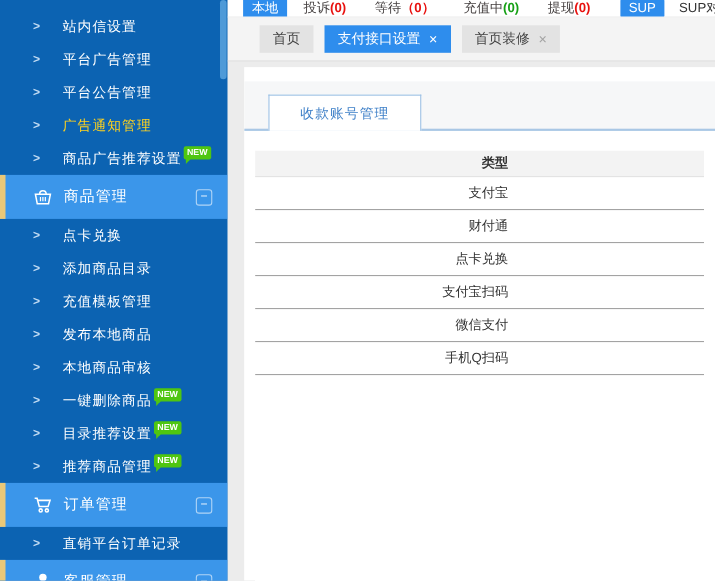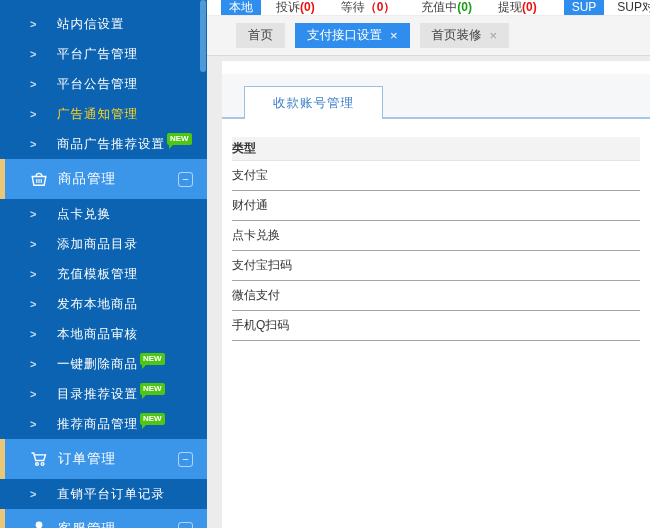--- a/index.html
+++ b/index.html
@@ -63,21 +63,21 @@
     border-bottom:2px solid var(--strip_border); display:flex;
     align-items:flex-end; padding-left:22px; }
   .panel-tab { height:33px; margin-bottom:-2px; background:#fff;
     border:1px solid var(--panel_tab_border); border-bottom:none;
     padding:0 28px; display:flex; align-items:center; color:var(--panel_tab_text);
     font-size:12.5px; position:relative; z-index:1; cursor:pointer;
     letter-spacing:1px; }
   .ptable { margin:18px 10px 0 10px; color:#333; }
   .trow { height:30px; display:flex; align-items:center;
     border-bottom:1px solid #a3a3a3; }
-  .trow .c1 { width:230px; text-align:left; }
+  .trow .c1 { width:230px; text-align:right; }
   .thead { height:24px; background:#f3f3f3; font-weight:bold;
     border-bottom:1px solid #e3e3e3; }
 </style>
 </head>
 <body>
 
 <div class="sidebar">
   <div class="side-list">
 
       <div class="side-link">

